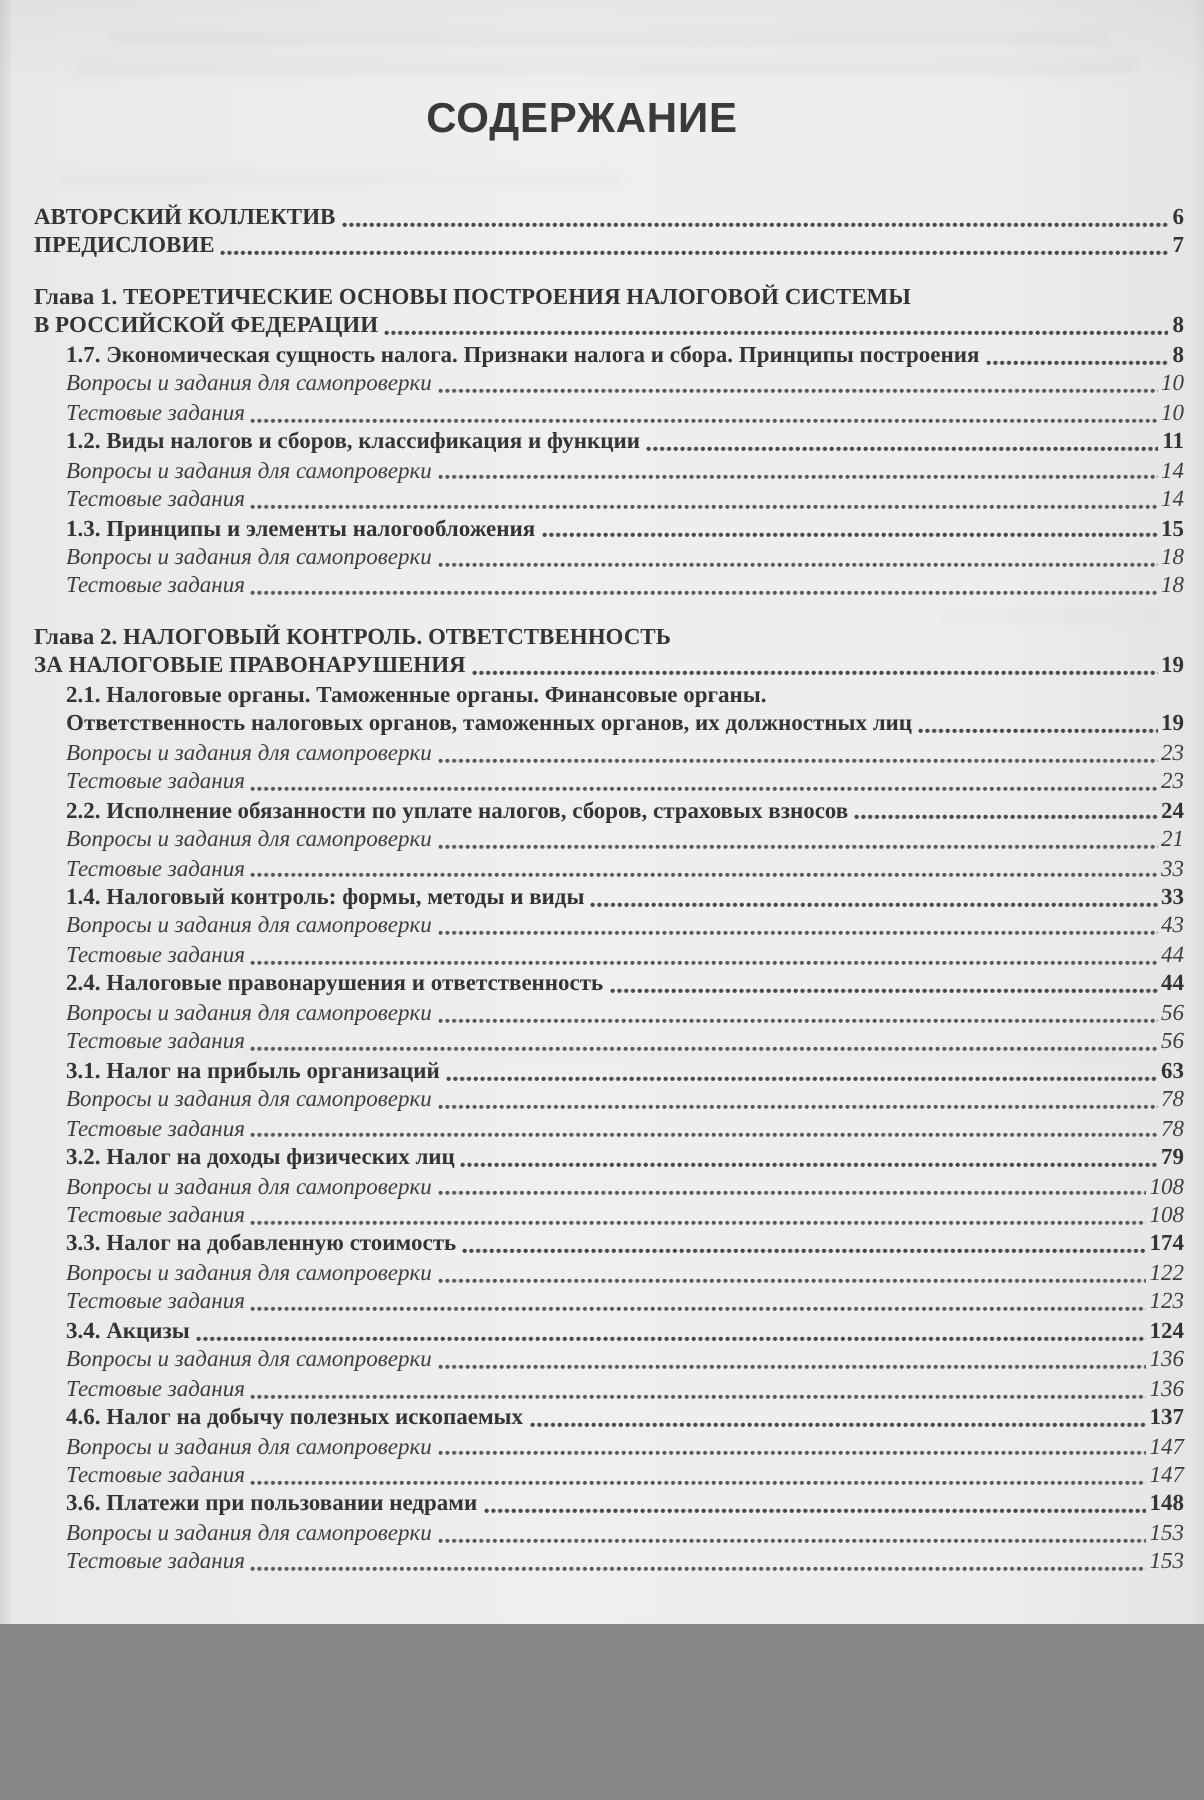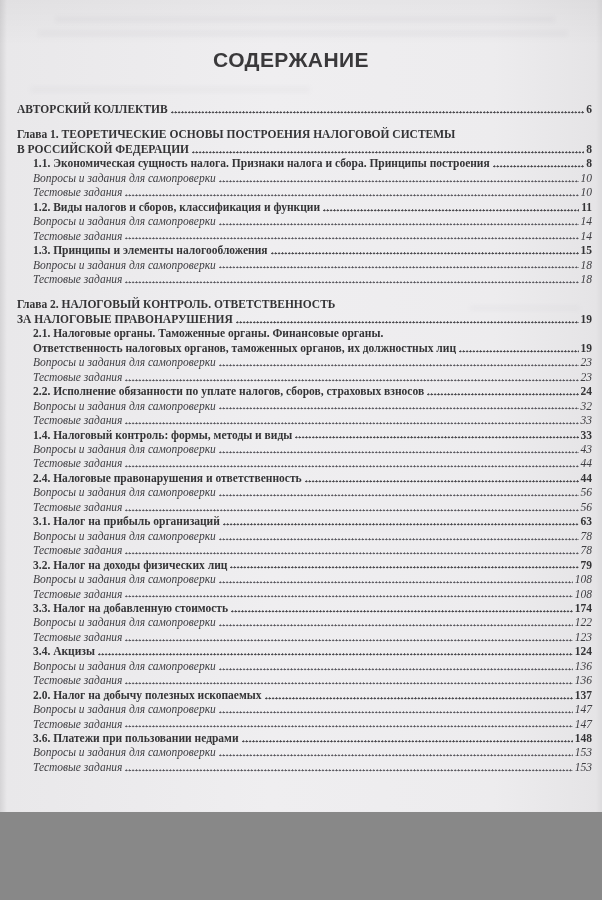--- a/index.html
+++ b/index.html
@@ -67,33 +67,40 @@
   <div class="title">СОДЕРЖАНИЕ</div>
 
   <div class="toc">
       <div class="entry part">
         <div class="line">
           <span class="text">АВТОРСКИЙ КОЛЛЕКТИВ</span>
           <span class="leader"></span>
           <span class="pg">6</span>
         </div>
       </div>
+      <div class="entry part">
+        <div class="line">
+          <span class="text">ПРЕДИСЛОВИЕ</span>
+          <span class="leader"></span>
+          <span class="pg">7</span>
+        </div>
+      </div>
       <div class="entry chapter">
         <div class="line">
           <span class="text">Глава 1. ТЕОРЕТИЧЕСКИЕ ОСНОВЫ ПОСТРОЕНИЯ НАЛОГОВОЙ СИСТЕМЫ</span>
         </div>
         <div class="line">
           <span class="text">В РОССИЙСКОЙ ФЕДЕРАЦИИ</span>
           <span class="leader"></span>
           <span class="pg">8</span>
         </div>
       </div>
       <div class="entry section">
         <div class="line">
-          <span class="text">1.1. Экономическая сущность налога. Признаки налога и сбора. Принципы построения</span>
+          <span class="text">1.7. Экономическая сущность налога. Признаки налога и сбора. Принципы построения</span>
           <span class="leader"></span>
           <span class="pg">8</span>
         </div>
       </div>
       <div class="entry sub">
         <div class="line">
           <span class="text">Вопросы и задания для самопроверки</span>
           <span class="leader"></span>
           <span class="pg">10</span>
         </div>
@@ -185,21 +192,21 @@
         <div class="line">
           <span class="text">2.2. Исполнение обязанности по уплате налогов, сборов, страховых взносов</span>
           <span class="leader"></span>
           <span class="pg">24</span>
         </div>
       </div>
       <div class="entry sub">
         <div class="line">
           <span class="text">Вопросы и задания для самопроверки</span>
           <span class="leader"></span>
-          <span class="pg">32</span>
+          <span class="pg">21</span>
         </div>
       </div>
       <div class="entry sub">
         <div class="line">
           <span class="text">Тестовые задания</span>
           <span class="leader"></span>
           <span class="pg">33</span>
         </div>
       </div>
       <div class="entry section">
@@ -323,21 +330,21 @@
       </div>
       <div class="entry sub">
         <div class="line">
           <span class="text">Тестовые задания</span>
           <span class="leader"></span>
           <span class="pg">136</span>
         </div>
       </div>
       <div class="entry section">
         <div class="line">
-          <span class="text">2.0. Налог на добычу полезных ископаемых</span>
+          <span class="text">4.6. Налог на добычу полезных ископаемых</span>
           <span class="leader"></span>
           <span class="pg">137</span>
         </div>
       </div>
       <div class="entry sub">
         <div class="line">
           <span class="text">Вопросы и задания для самопроверки</span>
           <span class="leader"></span>
           <span class="pg">147</span>
         </div>

